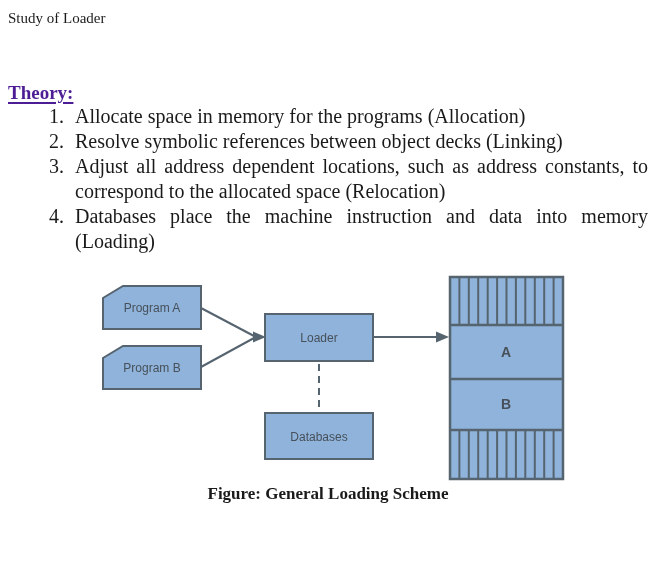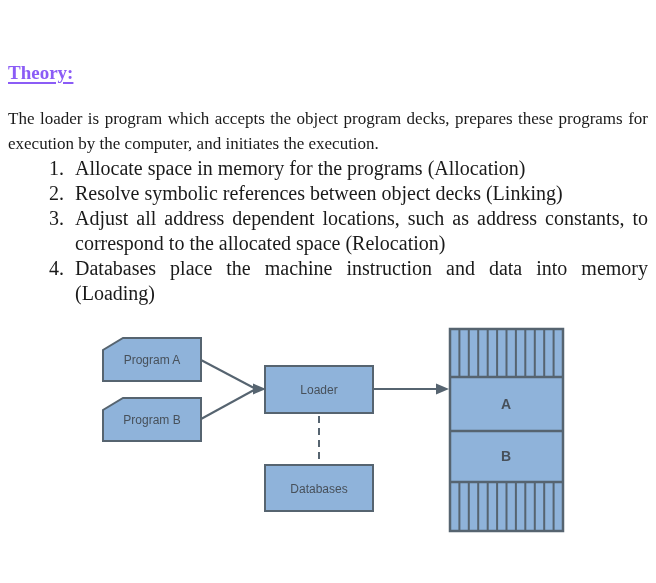--- a/index.html
+++ b/index.html
@@ -1,41 +1,41 @@
 <!DOCTYPE html>
 <html><head>
 <meta charset="utf-8">
 <style>
   html, body { margin:0; padding:0; background:#ffffff; }
   body { width:656px; height:583px; overflow:hidden;
          font-family:"Liberation Serif", serif; color:#1a1a1a; }
   .page { padding:8px 8px 0 8px; box-sizing:border-box; width:656px; }
   .doc-header { font-size:15px; line-height:20px; }
-  .theory { margin:54px 0 0 0; font-size:19px; font-weight:bold; color:#8b5cf6;
+  .theory { margin:54px 0 0 0; font-size:19px; font-weight:bold; color:#4c1d95;
             text-decoration:underline; text-decoration-thickness:2px; text-underline-offset:3px; }
   .para-intro { margin:22px 0 0 0; font-size:17px; line-height:25px; text-align:justify; }
   .para-functions { margin:0; font-size:17px; line-height:25px; }
   ol.functions { margin:0; padding:0; list-style:none; counter-reset:fn;
                  font-size:20px; line-height:25px; }
   ol.functions li { counter-increment:fn; padding-left:67px; text-indent:-26px; text-align:justify; }
   ol.functions li::before { content:counter(fn) "."; display:inline-block; width:26px; text-indent:0; }
   svg.diagram { display:block; margin-top:12px; }
   .diagram-label { font-family:"Liberation Sans", sans-serif; font-size:12px; fill:#47505A; }
   .memory-label  { font-family:"Liberation Sans", sans-serif; font-size:14px; font-weight:bold; fill:#47505A; }
   .figure-caption { font-size:17px; font-weight:bold; line-height:25px; text-align:center; width:640px; }
 </style>
 </head>
 <body>
 
 <div class="page">
 
+  <div class="doc-header">Study of Loader</div>
 
   <h2 class="theory">Theory:</h2>
 
-  <p class="para-intro">The loader is program which accepts the object program decks, prepares these programs for execution by the computer, and initiates the execution.</p>
 
 
   <ol class="functions">
     <li>Allocate space in memory for the programs (Allocation)</li>
     <li>Resolve symbolic references between object decks (Linking)</li>
     <li>Adjust all address dependent locations, such as address constants, to correspond to the allocated space (Relocation)</li>
     <li>Databases place the machine instruction and data into memory (Loading)</li>
   </ol>
 
   <svg class="diagram" width="640" height="215" viewBox="0 0 640 215">
@@ -65,14 +65,15 @@
     <line x1="193" y1="42" x2="246" y2="70" stroke="#566470" stroke-width="2"></line>
     <line x1="193" y1="101" x2="246" y2="72" stroke="#566470" stroke-width="2"></line>
     <polygon points="258,71 245,65.5 245,76.5" fill="#566470"></polygon>
 
     <line x1="365" y1="71" x2="429" y2="71" stroke="#566470" stroke-width="2"></line>
     <polygon points="441,71 428,65.5 428,76.5" fill="#566470"></polygon>
 
     <line x1="311" y1="98" x2="311" y2="145" stroke="#566470" stroke-width="2" stroke-dasharray="7 5"></line>
   </svg>
 
+  <div class="figure-caption">Figure: General Loading Scheme</div>
 
 </div>
 
 </body></html>

